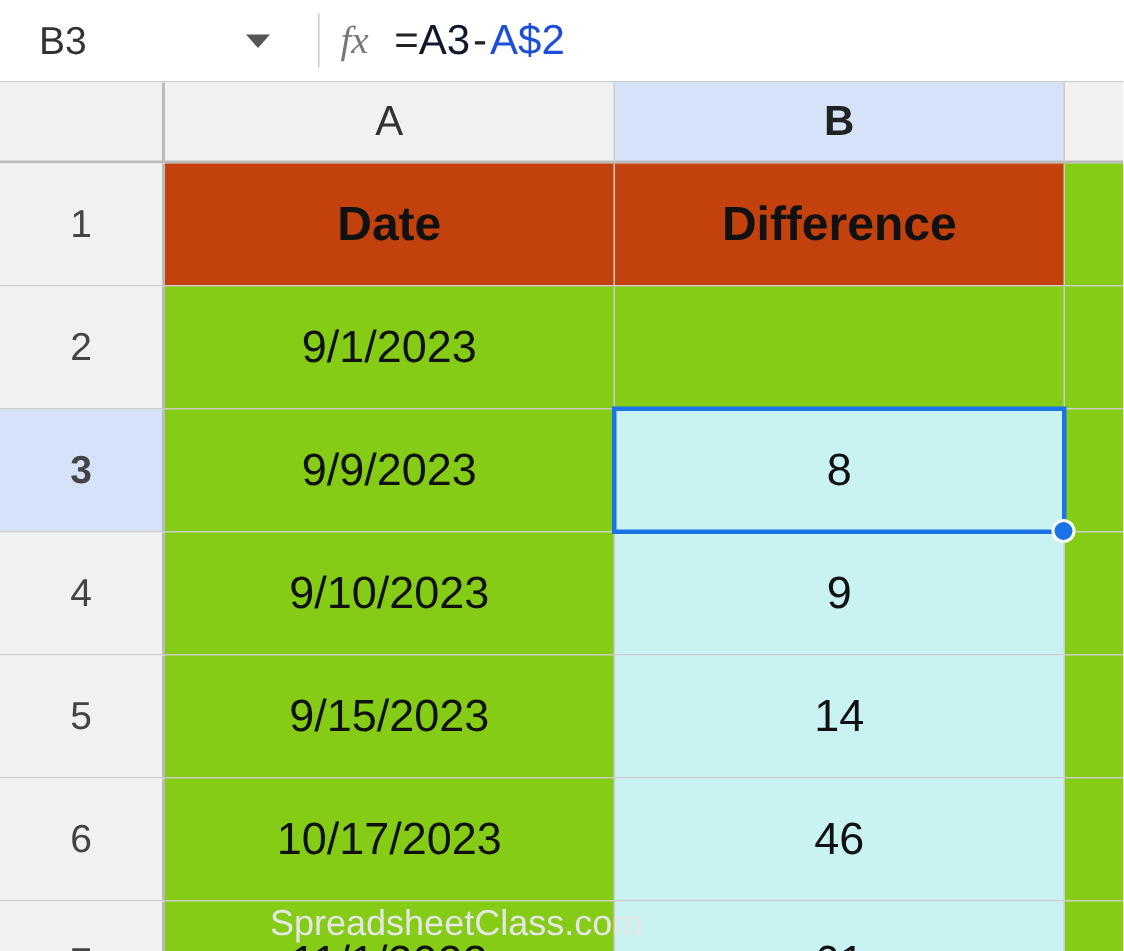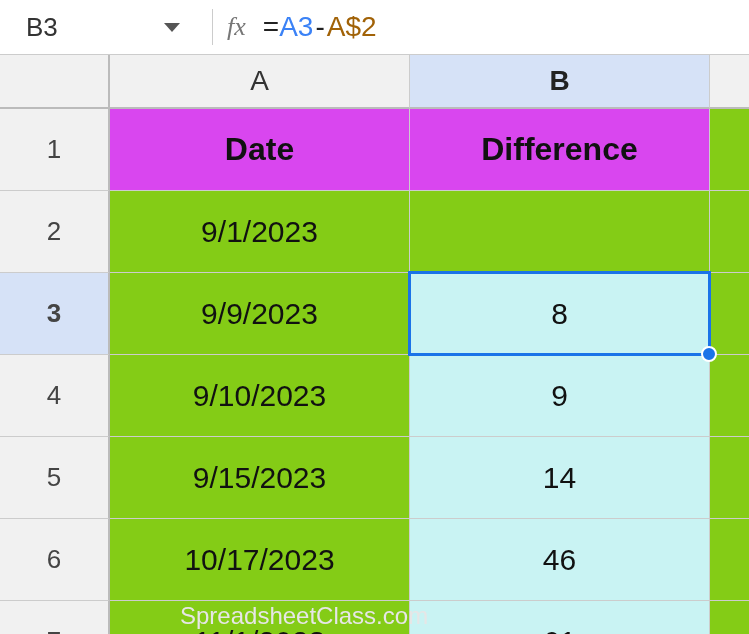--- a/index.html
+++ b/index.html
@@ -27,23 +27,23 @@
 .dropdown-caret {
   width: 0; height: 0;
   border-left: 8px solid transparent;
   border-right: 8px solid transparent;
   border-top: 9px solid #555;
 }
 .vdiv { width: 1px; height: 36px; background: #ccc; margin: 0 10px; }
 .fx-label { font-style: italic; font-family: "Times New Roman", serif; font-size: 26px; color: #777; margin-right: 13px; }
 .formula-content { font-size: 28px; font-family: Arial; display: flex; align-items: center; }
 .tok-eq { color: #222; }
-.tok-a3 { color: #3b82f6; }
+.tok-a3 { color: #0f172a; }
 .tok-minus { color: #222; margin: 0 2px; }
-.tok-a2 { color: #a16207; }
+.tok-a2 { color: #1d4ed8; }
 
 .sheet { display: grid; grid-template-columns: 110px 300px 300px 39px; }
 
 .corner {
   background: #f1f1f1;
   border-right: 2px solid #bbb;
   border-bottom: 2px solid #bbb;
   height: 54px;
 }
 .col-header {
@@ -76,21 +76,21 @@
   border-right: 1px solid #ccc;
   border-bottom: 1px solid #ccc;
   display: flex;
   align-items: center;
   justify-content: center;
   font-size: 30px;
   color: #111;
   background: #84cc16;
 }
 .cell.tail { border-right: none; }
-.cell.header-cell { font-weight: bold; background: #d946ef; font-size: 32px; }
+.cell.header-cell { font-weight: bold; background: #c2410c; font-size: 32px; }
 .cell.hl { background: #c9f3f3; }
 
 .active-wrap { position: relative; }
 .active-border {
   position: absolute;
   top: -2px; left: -2px; right: -2px; bottom: -2px;
   border: 3px solid #1a73e8;
   pointer-events: none;
 }
 .fill-handle {

